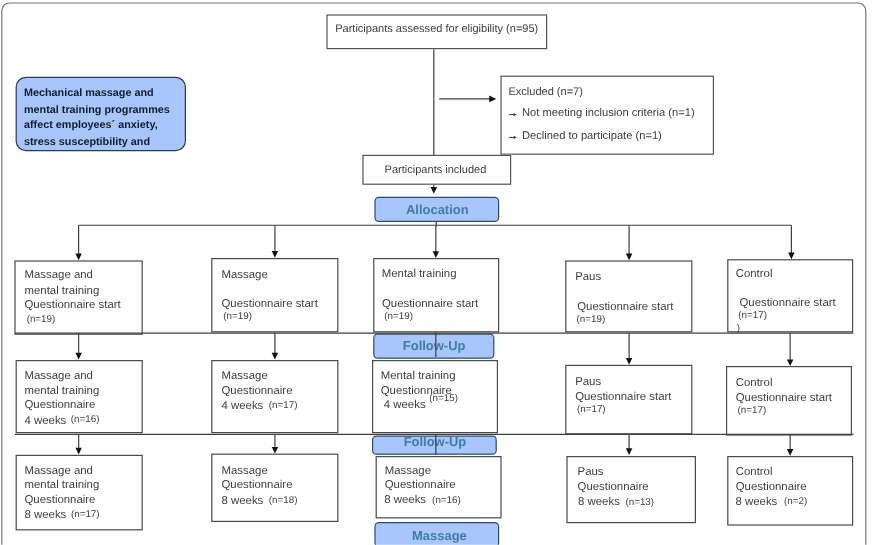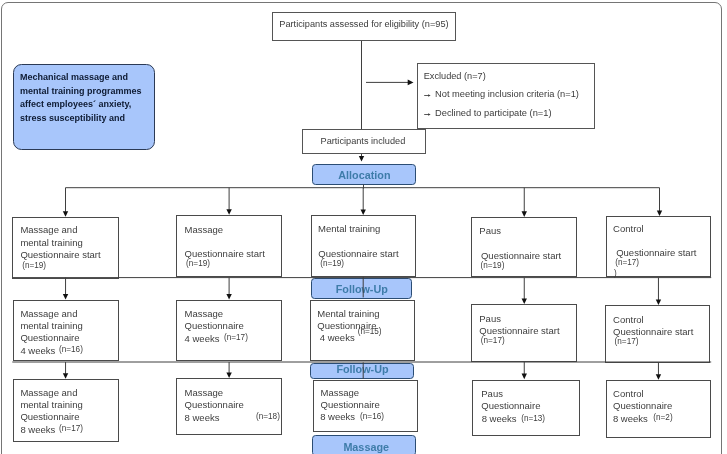--- a/index.html
+++ b/index.html
@@ -76,21 +76,21 @@
         <line x1="229.10000000000002" y1="362" x2="229.10000000000002" y2="373"></line>
         <polygon points="226.40000000000003,372.4 231.8,372.4 229.10000000000002,378"></polygon>
         <line x1="524.25" y1="362" x2="524.25" y2="374.2"></line>
         <polygon points="521.55,373.59999999999997 526.95,373.59999999999997 524.25,379.2"></polygon>
         <line x1="658.45" y1="362" x2="658.45" y2="374.8"></line>
         <polygon points="655.75,374.2 661.1500000000001,374.2 658.45,379.8"></polygon>
         <line x1="363.2" y1="362.4" x2="363.2" y2="378.8"></line>
       </g>
   </svg>
 
-  <div class="title" id="title-card" style="left: 12.8px; top: 63.6px; width: 142.6px; height: 86px;">Mechanical massage and
+  <div class="title" id="title-card" style="left: 12.8px; top: 63.6px; width: 142.6px; height: 62px;">Mechanical massage and
 mental training programmes
 affect employees´ anxiety,
 stress susceptibility and</div>
 
   <div class="tbox" id="box-eligibility" style="left: 271.5px; top: 11.9px; width: 184px; height: 29.1px;">
     <span class="t9" style="position: absolute; left: 6.8px; top: 5.9px;">Participants assessed for eligibility (n=95)</span>
   </div>
 
   <div class="tbox" id="box-excluded" style="left: 417px; top: 63px; width: 178.3px; height: 66.3px;">
     <span class="t9" id="exc-title" style="position: absolute; left: 5.7px; top: 6.65px;">Excluded (n=7)</span>
@@ -137,21 +137,21 @@
       <div class="box" style="left: 12.8px; top: 379.1px; width: 106.2px; height: 62.6px;">
         <div class="boxtext"><span style="position: absolute; left: 6.6px; top: 7.9px;">Massage and</span><span style="position: absolute; left: 6.6px; top: 20.3px;">mental training</span><span style="position: absolute; left: 6.6px; top: 32.1px;">Questionnaire</span><span style="position: absolute; left: 6.6px; top: 44.5px;">8 weeks</span><span class="nsm" style="position: absolute; left: 45.3px; top: 45.2px;">(n=17)</span></div>
       </div>
       <div class="box" style="left: 176.4px; top: 215.2px; width: 105.4px; height: 62.3px;">
         <div class="boxtext"><span style="position: absolute; left: 7.2px; top: 8.7px;">Massage</span><span style="position: absolute; left: 7.2px; top: 32.6px;">Questionnaire start</span><span class="nsm" style="position: absolute; left: 8.7px; top: 44.3px;">(n=19)</span></div>
       </div>
       <div class="box" style="left: 176.2px; top: 299.8px; width: 105.9px; height: 61.5px;">
         <div class="boxtext"><span style="position: absolute; left: 7.4px; top: 8.3px;">Massage</span><span style="position: absolute; left: 7.4px; top: 20.2px;">Questionnaire</span><span style="position: absolute; left: 7.4px; top: 32.8px;">4 weeks</span><span class="nsm" style="position: absolute; left: 46.8px; top: 33.5px;">(n=17)</span></div>
       </div>
       <div class="box" style="left: 176.4px; top: 378.3px; width: 105.9px; height: 57px;">
-        <div class="boxtext"><span style="position: absolute; left: 7.2px; top: 8.5px;">Massage</span><span style="position: absolute; left: 7.2px; top: 20.8px;">Questionnaire</span><span style="position: absolute; left: 7.2px; top: 33.4px;">8 weeks</span><span class="nsm" style="position: absolute; left: 46.6px; top: 34.1px; margin-left: 32px;">(n=18)</span></div>
+        <div class="boxtext"><span style="position: absolute; left: 7.2px; top: 8.5px;">Massage</span><span style="position: absolute; left: 7.2px; top: 20.8px;">Questionnaire</span><span style="position: absolute; left: 7.2px; top: 33.4px;">8 weeks</span><span class="nsm" style="position: absolute; left: 46.6px; top: 34.1px;">(n=18)</span></div>
       </div>
       <div class="box" style="left: 310.5px; top: 215.4px; width: 105.4px; height: 61.6px;">
         <div class="boxtext"><span style="position: absolute; left: 6.6px; top: 8px;">Mental training</span><span style="position: absolute; left: 6.8px; top: 32.4px;">Questionnaire start</span><span class="nsm" style="position: absolute; left: 8.7px; top: 44.1px;">(n=19)</span></div>
       </div>
       <div class="box" style="left: 309.5px; top: 300.1px; width: 105.9px; height: 60.9px;">
         <div class="boxtext"><span style="position: absolute; left: 6.8px; top: 8.3px;">Mental training</span><span style="position: absolute; left: 6.8px; top: 20.1px;">Questionnaire</span><span style="position: absolute; left: 9.3px; top: 32.2px;">4 weeks</span><span class="nsm" style="position: absolute; left: 47.2px; top: 27px;">(n=15)</span></div>
       </div>
       <div class="box" style="left: 312.6px; top: 380px; width: 105.5px; height: 52.3px;">
         <div class="boxtext"><span style="position: absolute; left: 7px; top: 6.8px;">Massage</span><span style="position: absolute; left: 7px; top: 18.6px;">Questionnaire</span><span style="position: absolute; left: 6.6px; top: 30.9px;">8 weeks</span><span class="nsm" style="position: absolute; left: 46.5px; top: 31.6px;">(n=16)</span></div>
       </div>

